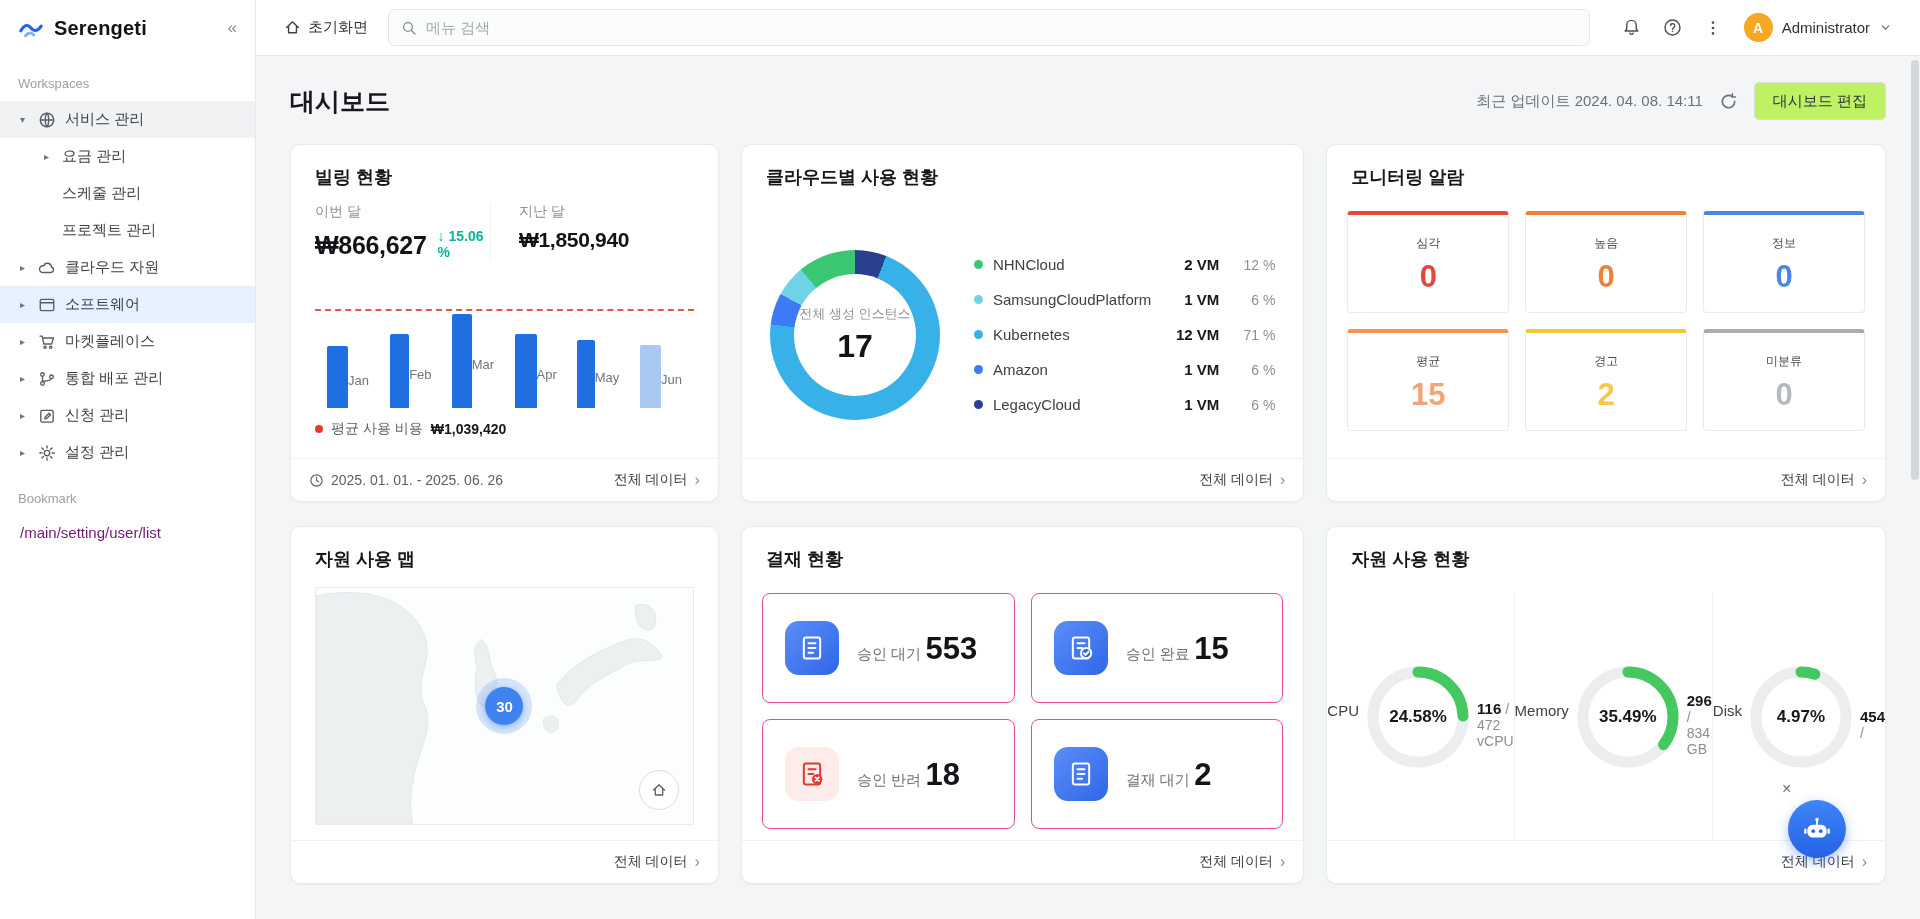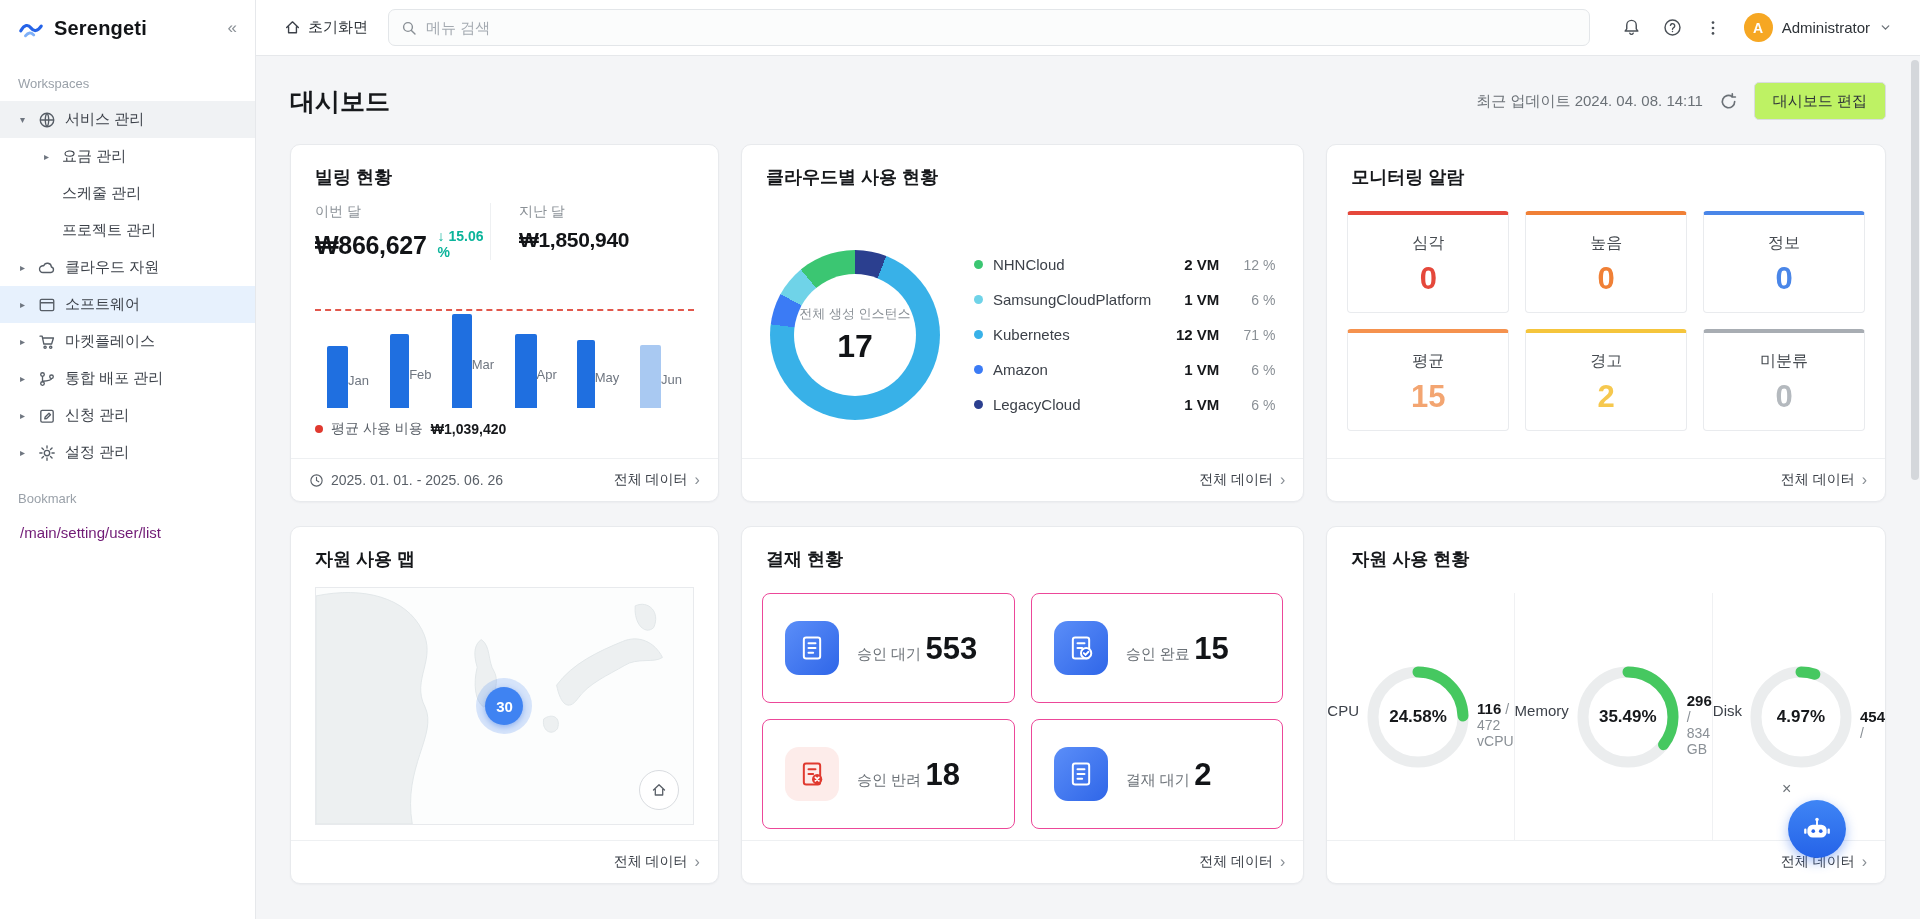--- a/index.html
+++ b/index.html
@@ -94,21 +94,21 @@
   .cl-row { display:flex; align-items:center; gap:10px; }
   .cl-dot { width:9px; height:9px; border-radius:50%; flex:none; }
   .cl-name { font-size:15px; color:#3c4149; flex:1; }
   .cl-vm { font-size:15px; font-weight:700; color:#16181b; width:58px; text-align:right; }
   .cl-pct { font-size:14px; color:#8a9096; width:46px; text-align:right; }
 
   
   .mon-body { padding:16px 20px 0; display:grid; grid-template-columns:repeat(3,1fr); gap:16px; }
   .mon-box { border:1px solid #e9ebee; border-top:4px solid #ccc; border-radius:4px; height:102px;
     display:flex; flex-direction:column; align-items:center; justify-content:center; gap:9px; background:#fff; }
-  .mon-label { font-size:16px; color:#454a50; }
+  .mon-label { font-size:12px; color:#454a50; }
   .mon-value { font-size:31px; font-weight:800; line-height:1; }
 
   
   .map-body { padding:10px 24px 0; }
   .map-area { position:relative; height:238px; border:1px solid #e8eaed; background:#fcfdfd; overflow:hidden; }
   .map-svg { position:absolute; inset:0; width:100%; height:100%; }
   .map-marker { position:absolute; left:50%; top:50%; transform:translate(-50%,-50%);
     width:56px; height:56px; border-radius:50%; background:rgba(63,131,242,.2);
     display:flex; align-items:center; justify-content:center; cursor:pointer; }
   .map-marker-inner { width:38px; height:38px; border-radius:50%; background:#3f83f2; color:#fff;

